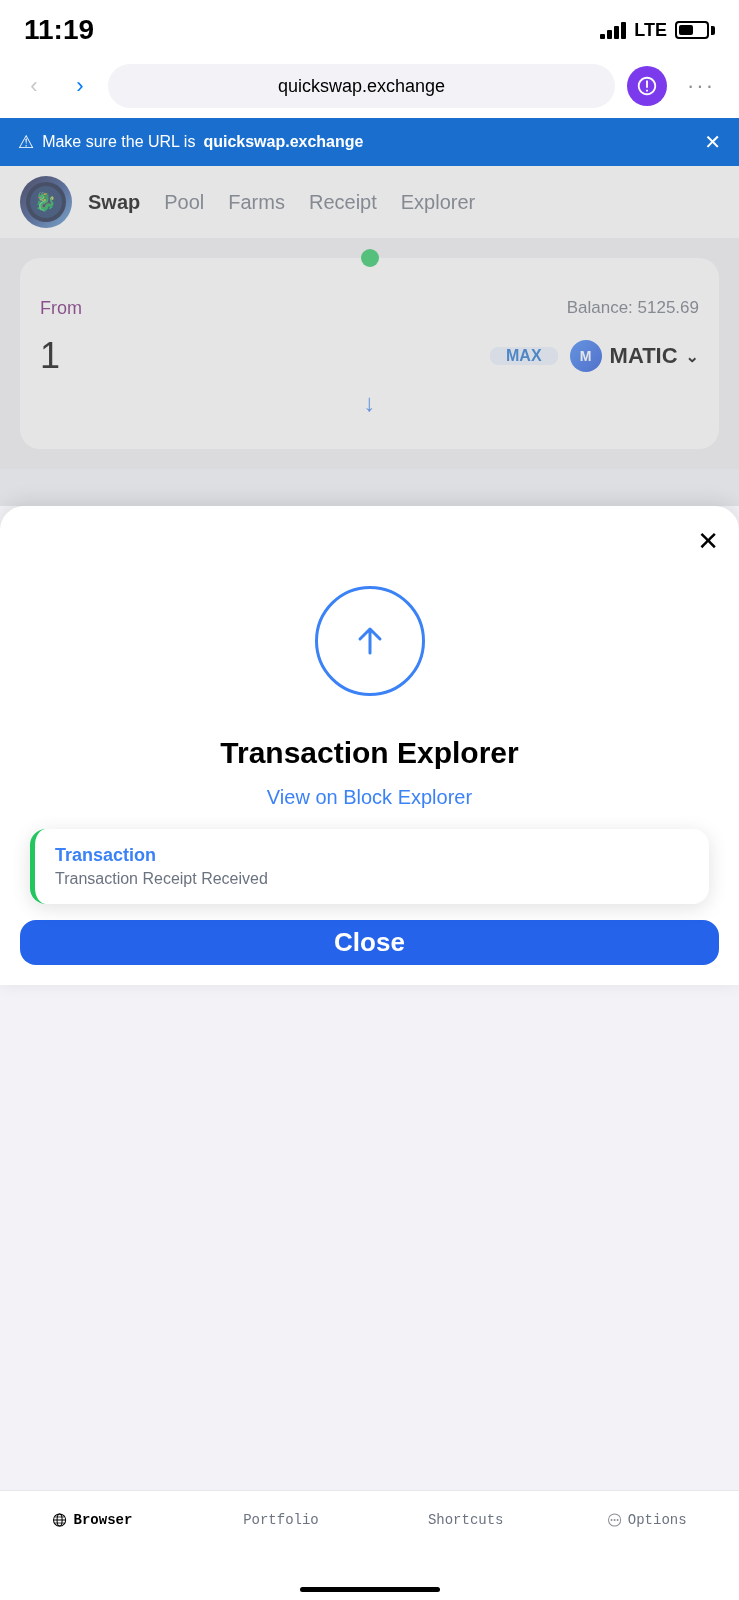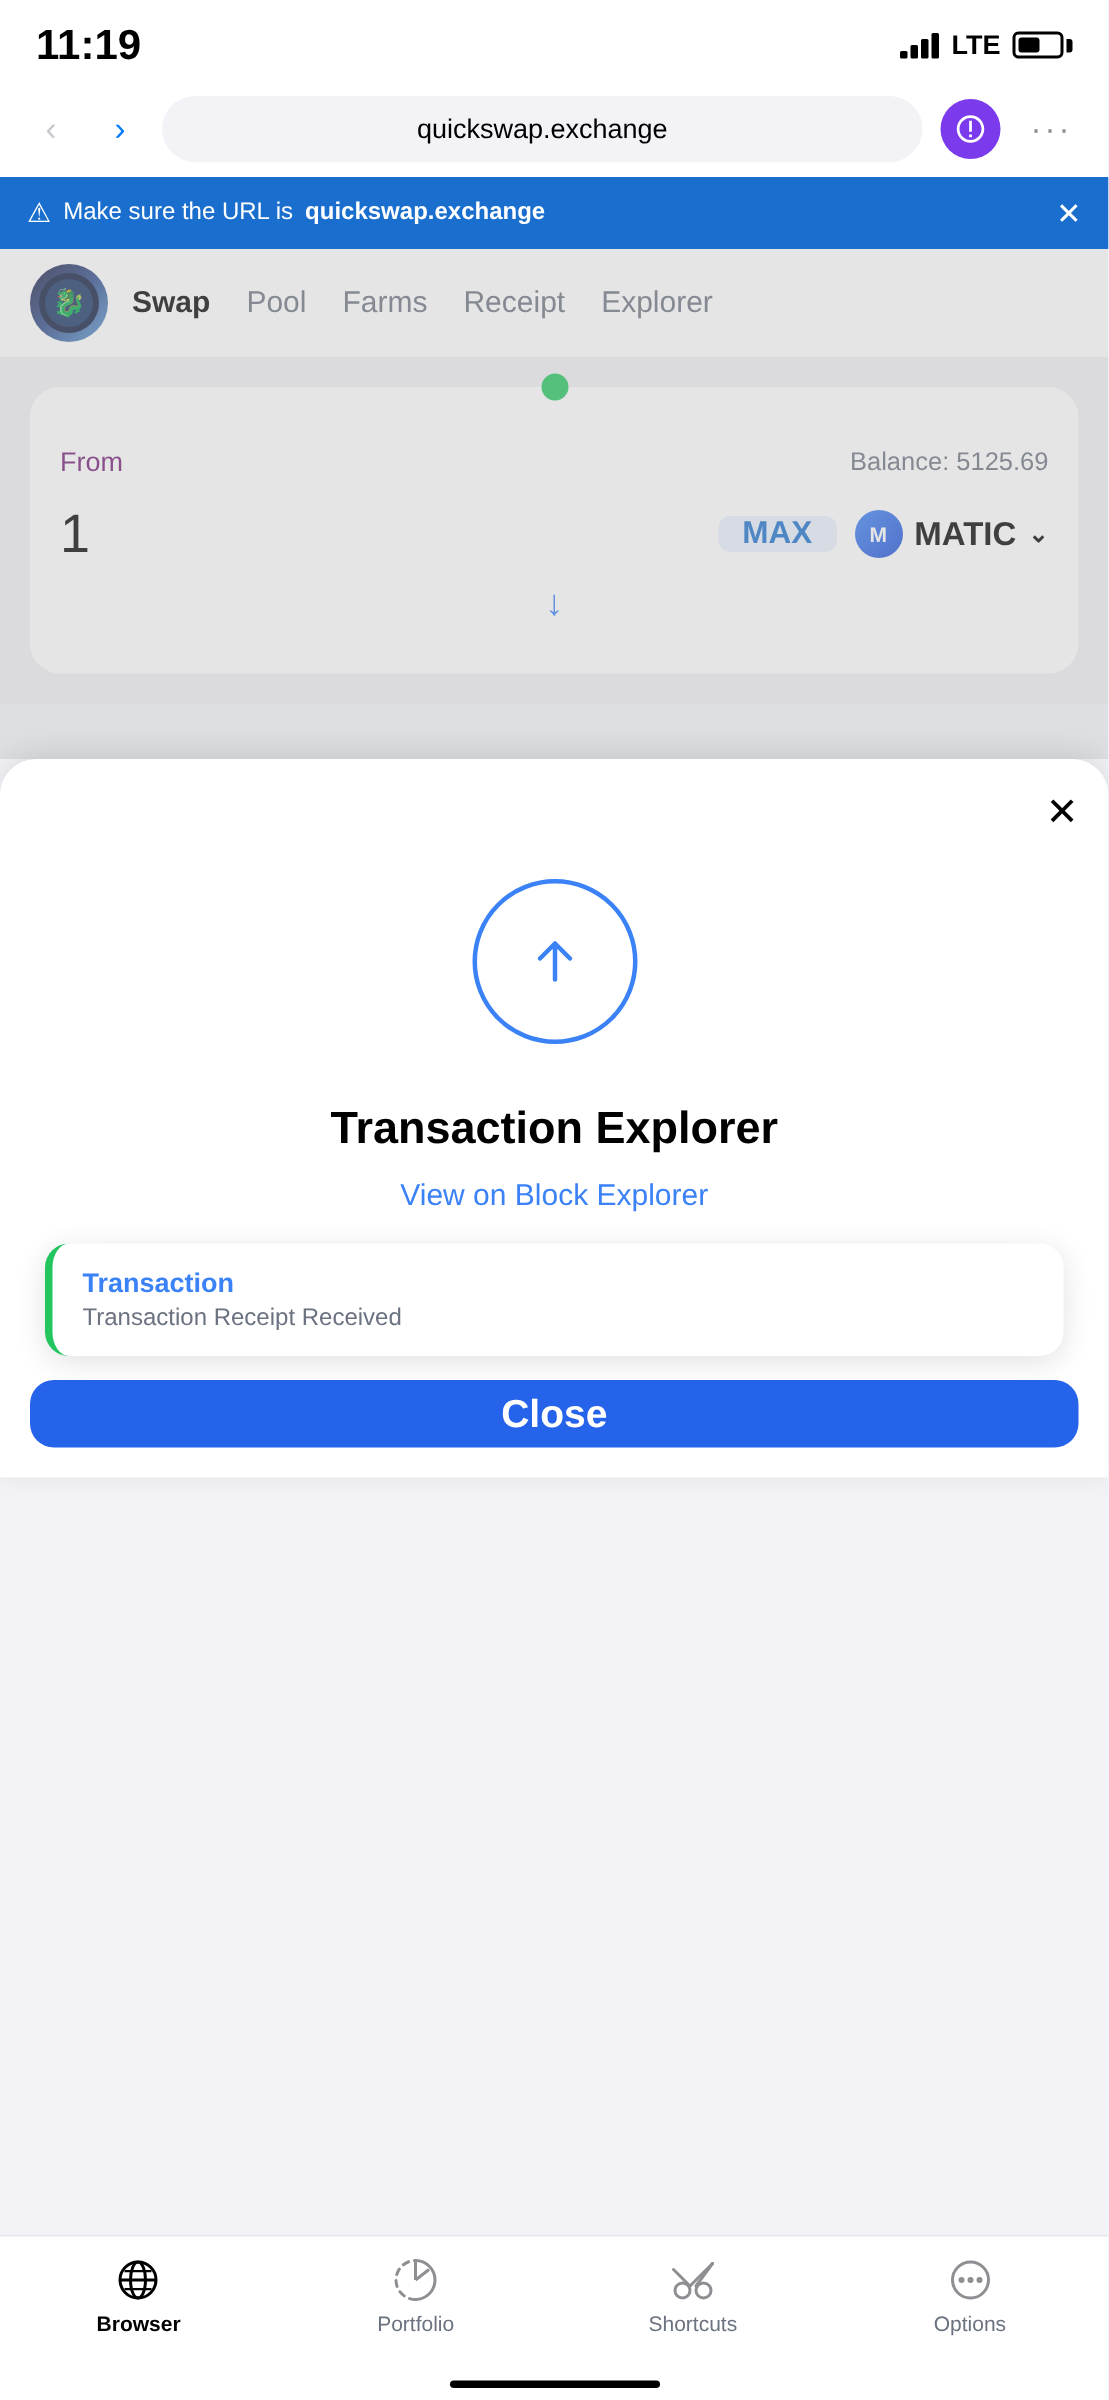--- a/index.html
+++ b/index.html
@@ -241,21 +241,21 @@
       display: flex;
       align-items: center;
       gap: 12px;
     }
     .max-btn {
       background: #e8f0fe;
       color: #1a6fce;
       border: none;
       border-radius: 8px;
       padding: 0 16px;
-      font-size: 21px;
+      font-size: 16px;
       font-weight: 600;
       cursor: pointer;
     }
     .token-selector {
       display: flex;
       align-items: center;
       gap: 8px;
       font-size: 22px;
       font-weight: 600;
       color: #000;
@@ -382,25 +382,26 @@
       background: #fff;
       height: 110px;
       display: flex;
       align-items: flex-start;
       justify-content: space-around;
       padding-top: 14px;
       border-top: 1px solid #e5e7eb;
     }
     .nav-item {
       display: flex;
-      flex-direction: column;
+      flex-direction: row;
       align-items: center;
       gap: 6px;
       cursor: pointer;
       width: 80px;
+      font-family: Liberation Mono, monospace;
     }
     .nav-item-label {
       font-size: 14px;
       color: #6b7280;
     }
     .nav-item-label.active {
       color: #000;
       font-weight: 600;
     }
     .home-indicator {

